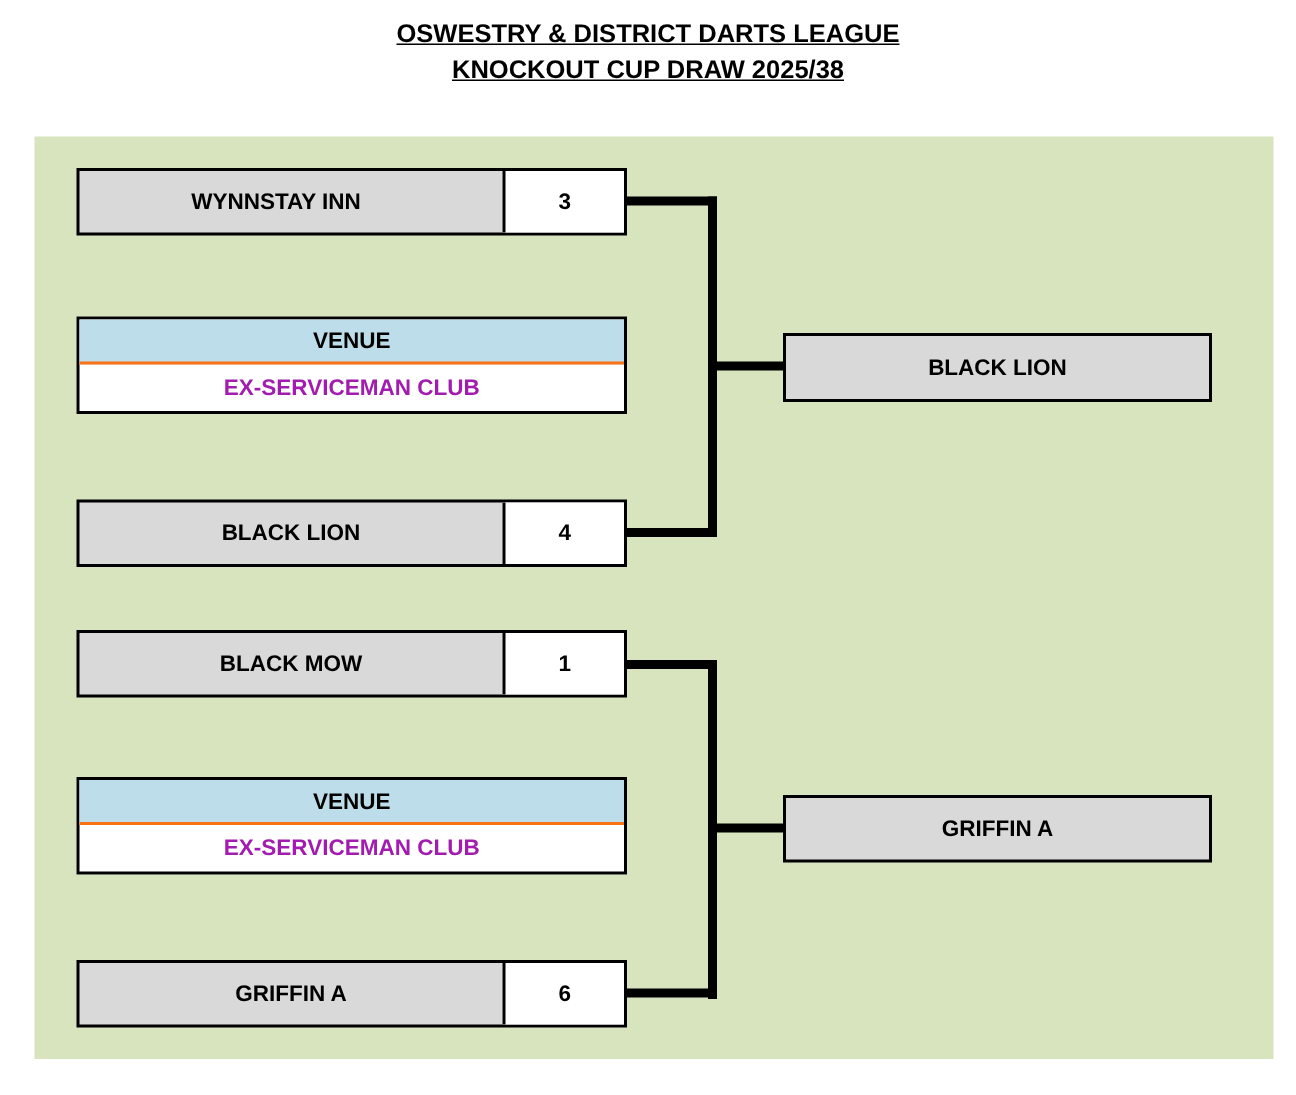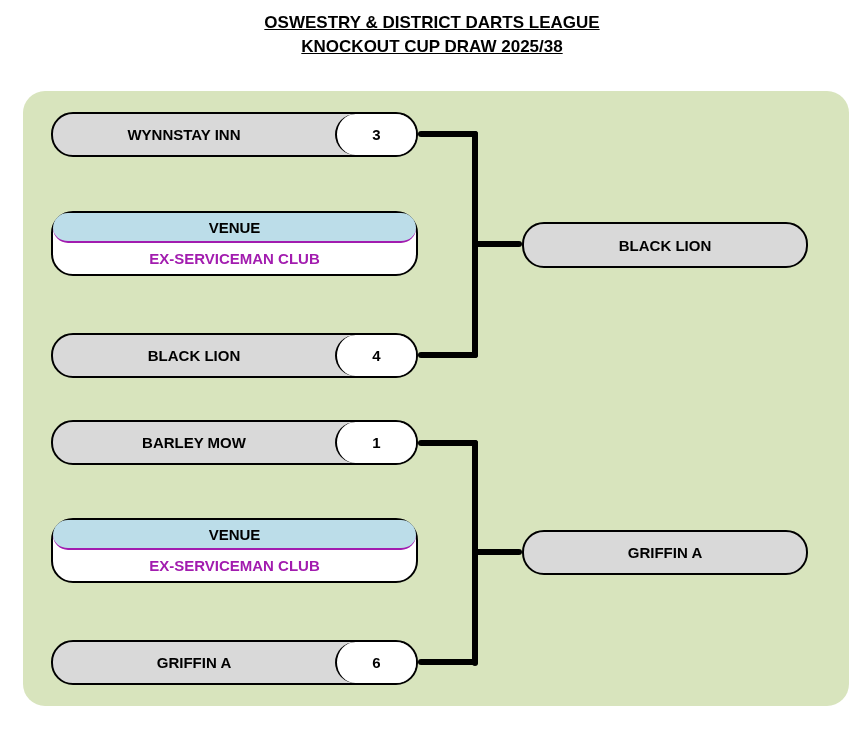--- a/index.html
+++ b/index.html
@@ -1,15 +1,15 @@
 <!DOCTYPE html>
 <html style="--panel-bg: #d8e4bd; --team-bg: #d9d9d9; --venue-bg: #bcdde9; --score-bg: #ffffff; --connector: #000000;"><head>
 <meta charset="utf-8">
 <style>
-  * { margin: 0; padding: 0; box-sizing: border-box; border-radius: 22px; }
+  * { margin: 0; padding: 0; box-sizing: border-box; }
   html, body { background: #ffffff; }
   .page {
     position: relative;
     width: 864px;
     height: 730px;
     background: #ffffff;
     font-family: "Liberation Sans", sans-serif;
     overflow: hidden;
   }
   .title {
@@ -63,21 +63,21 @@
   .venue-box {
     position: absolute;
     width: 367px;
     height: 65px;
     border: 2px solid #000000;
     background: var(--score-bg, #ffffff);
   }
   .venue-head {
     height: 30px;
     background: var(--venue-bg, #bcdde9);
-    border-bottom: 2px solid #a21caf;
+    border-bottom: 2px solid #f97316;
     display: flex;
     align-items: center;
     justify-content: center;
     font-weight: bold;
     font-size: 15px;
     color: #000000;
   }
   .venue-name {
     height: 31px;
     display: flex;
@@ -132,21 +132,21 @@
   </div>
 
   <div class="line" style="left:418px; top:131px; width:60px; height:6px;"></div>
   <div class="line" style="left:472px; top:131px; width:6px; height:227px;"></div>
   <div class="line" style="left:418px; top:352px; width:60px; height:6px;"></div>
   <div class="line" style="left:472px; top:241px; width:50px; height:6px;"></div>
 
   <div class="winner-box" style="left:522px; top:222px; height:46px;">BLACK LION</div>
 
   <div class="team-row" style="left:51px; top:420px;">
-    <div class="team-name">BARLEY MOW</div>
+    <div class="team-name">BLACK MOW</div>
     <div class="team-score">1</div>
   </div>
 
   <div class="venue-box" style="left:51px; top:518px;">
     <div class="venue-head">VENUE</div>
     <div class="venue-name">EX-SERVICEMAN CLUB</div>
   </div>
 
   <div class="team-row" style="left:51px; top:640px;">
     <div class="team-name">GRIFFIN A</div>

